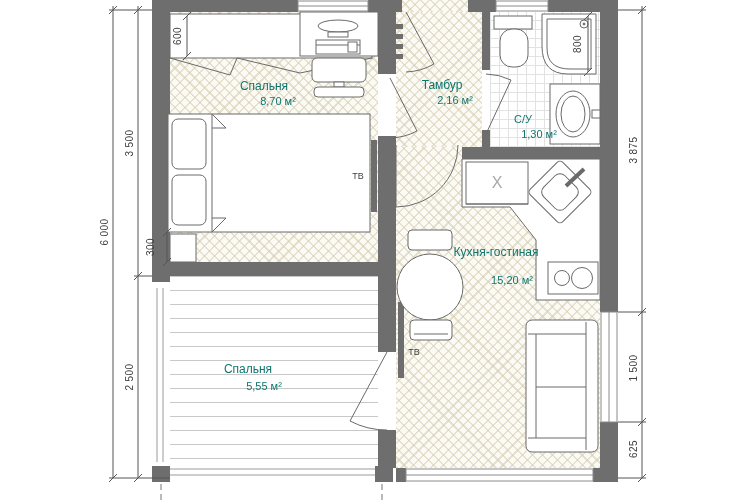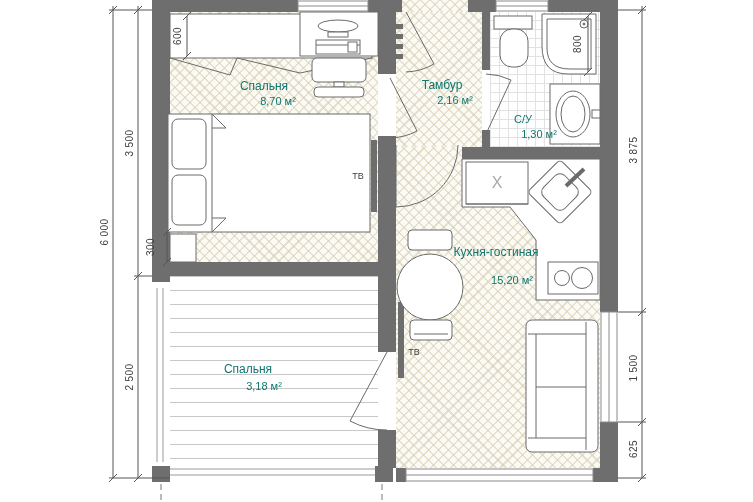--- a/index.html
+++ b/index.html
@@ -236,21 +236,21 @@
 
   <div class="lbl room-name" style="left:264px;top:86px;">Спальня</div>
   <div class="lbl room-area" style="left:264px;top:101px;">8,70 м²</div>
   <div class="lbl room-name" style="left:442px;top:85px;">Тамбур</div>
   <div class="lbl room-area" style="left:441px;top:100px;">2,16 м²</div>
   <div class="lbl room-name" style="left:523px;top:119px;font-size:11px;">С/У</div>
   <div class="lbl room-area" style="left:525px;top:134px;">1,30 м²</div>
   <div class="lbl room-name" style="left:496px;top:252px;">Кухня-гостиная</div>
   <div class="lbl room-area" style="left:498px;top:280px;">15,20 м²</div>
   <div class="lbl room-name" style="left:248px;top:369px;">Спальня</div>
-  <div class="lbl room-area" style="left:250px;top:386px;">3,18 м²</div>
+  <div class="lbl room-area" style="left:250px;top:386px;">5,55 м²</div>
 
   <div class="lbl tv" style="left:358px;top:176px;">ТВ</div>
   <div class="lbl tv" style="left:414px;top:352px;">ТВ</div>
   <div class="lbl xmark" style="left:497px;top:183px;">X</div>
 
   <div class="lbl dim rot" style="left:104px;top:232px;">6 000</div>
   <div class="lbl dim rot" style="left:129px;top:143px;">3 500</div>
   <div class="lbl dim rot" style="left:129px;top:377px;">2 500</div>
   <div class="lbl dim rot" style="left:633px;top:150px;">3 875</div>
   <div class="lbl dim rot" style="left:633px;top:368px;">1 500</div>

